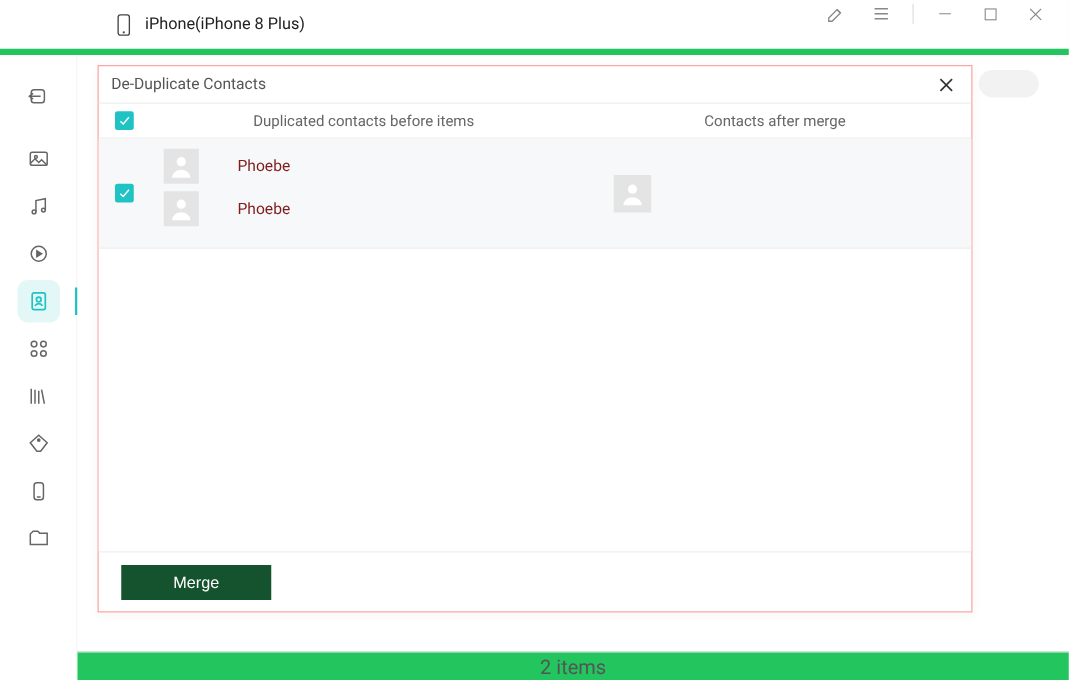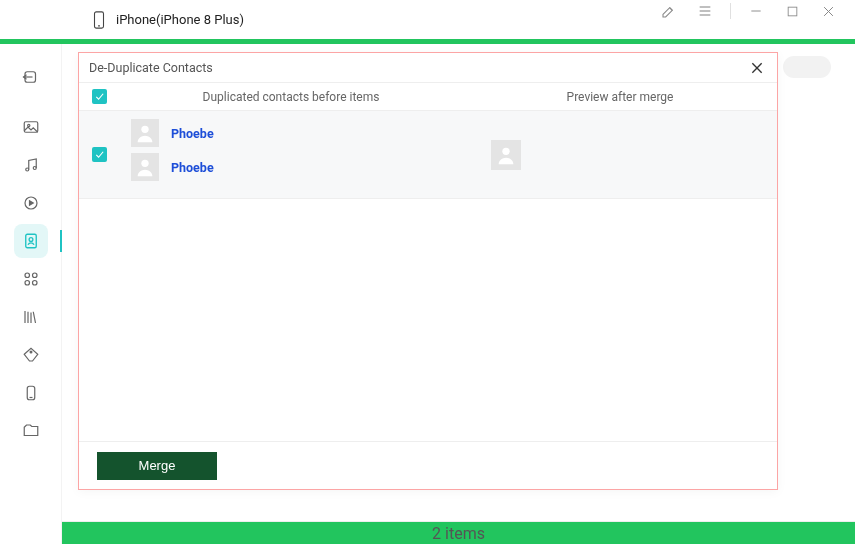--- a/index.html
+++ b/index.html
@@ -178,21 +178,21 @@
     .avatar {
       width: 28px;
       height: 28px;
       background: #e4e4e4;
       display: flex;
       align-items: center;
       justify-content: center;
     }
     .avatar svg { width: 22px; height: 22px; fill: #fff;}
     .avatar.big { width: 30px; height:30px;}
-    .contact-name { font-size: 12.5px; font-weight: 700; color:#1d4ed8;}
+    .contact-name { font-size: 12.5px; font-weight: 400; color:#7f1d1d;margin-left:19px;}
     .preview-col {
       flex: 1;
       display: flex;
       align-items: center;
       padding-left: 28px;
     }
     .modal-footer {
       height: 48px;
       border-top: 1px solid #eee;
       display: flex;
@@ -353,21 +353,21 @@
     </div>
     <div class="modal-columns">
       <div class="col-check-hdr">
         <div class="checkbox">
           <svg viewBox="0 0 24 24">
               <polyline points="5 13 10 18 20 6"></polyline>
             </svg>
         </div>
       </div>
       <div class="col-left-hdr">Duplicated contacts before items</div>
-      <div class="col-right-hdr">Preview after merge</div>
+      <div class="col-right-hdr">Contacts after merge</div>
     </div>
     <div class="modal-body">
       <div class="group-row">
         <div class="group-check">
           <div class="checkbox">
             <svg viewBox="0 0 24 24">
                 <polyline points="5 13 10 18 20 6"></polyline>
               </svg>
           </div>
         </div>

